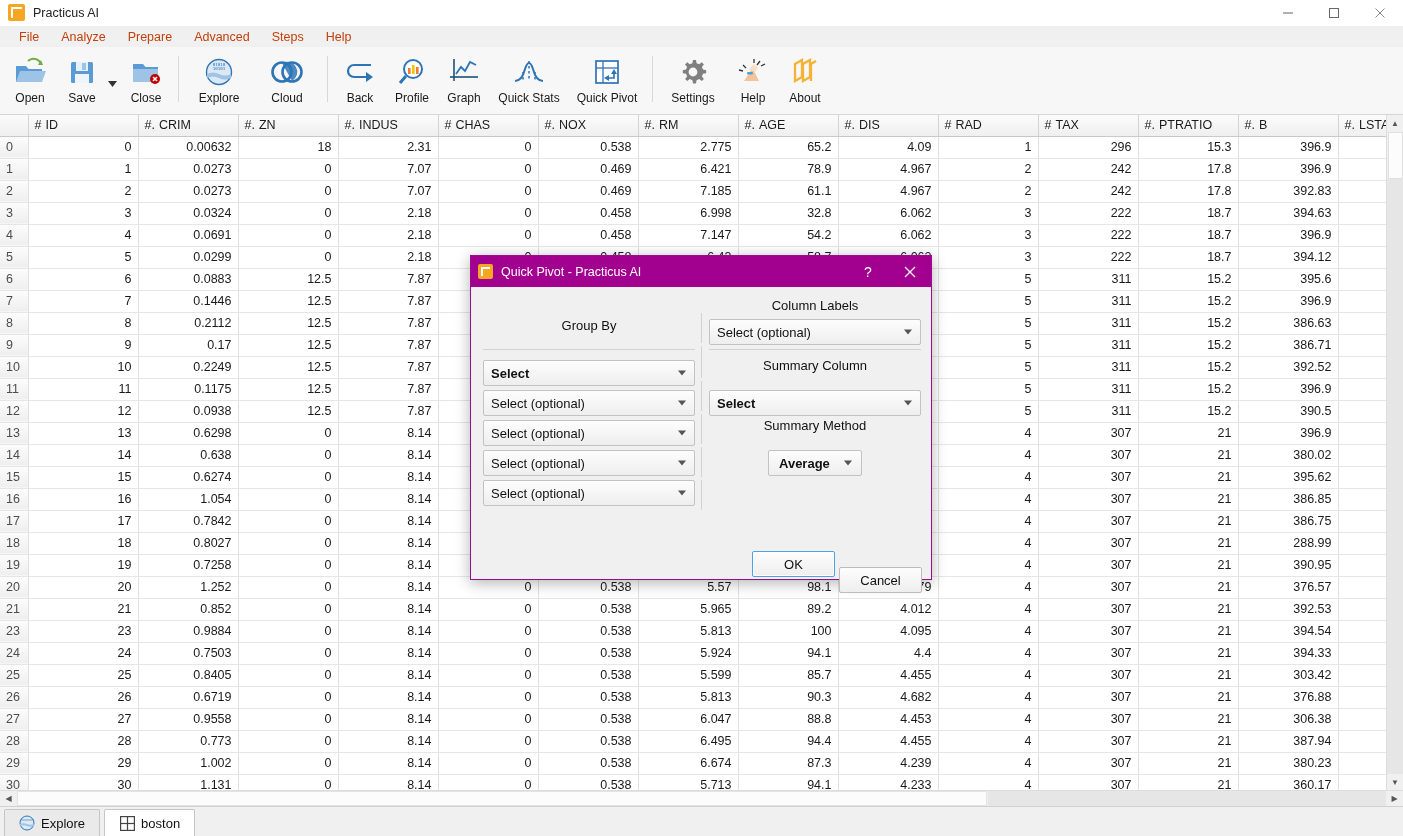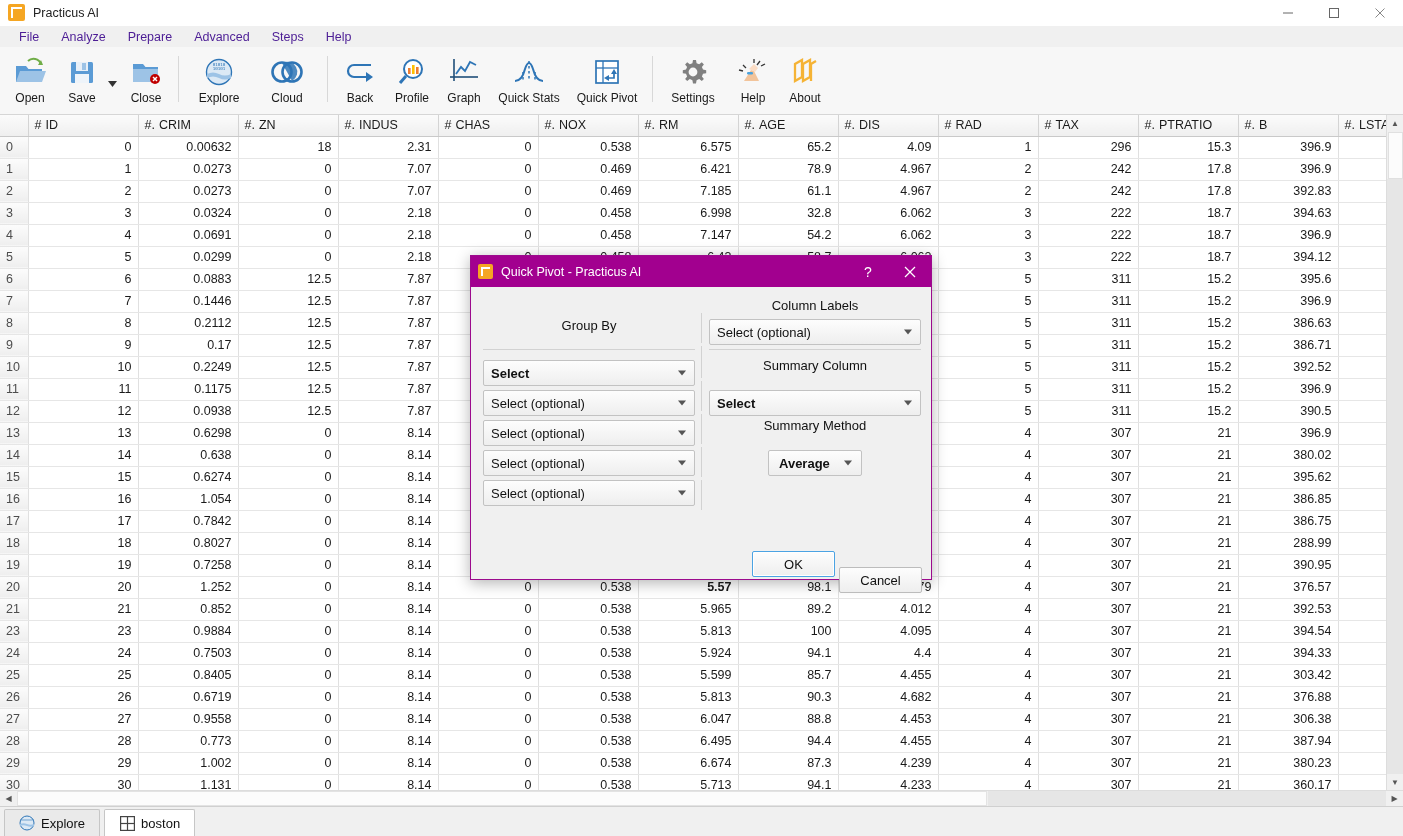--- a/index.html
+++ b/index.html
@@ -33,21 +33,21 @@
     width: 46px; height: 26px; display: flex; align-items: center; justify-content: center;
     color: #5a5a5a; font-size: 13px;
   }
 
   
   .menubar {
     height: 21px; background: #f0f0f0; display: flex; align-items: center;
     padding-left: 8px; gap: 0px;
   }
   .menu-item {
-    font-size: 12.5px; color: #4c1d95; padding: 2px 11px; text-align: center;
+    font-size: 12.5px; color: #c2410c; padding: 2px 11px; text-align: center;
   }
 
   
   .toolbar {
     height: 68px; background: #f7f7f7; border-bottom: 1px solid #d6d6d6;
     display: flex; align-items: flex-start; padding-left: 4px; padding-top: 3px;
   }
   .tb-btn {
     width: 52px; display: flex; flex-direction: column; align-items: center;
     padding-top: 5px; cursor: default;
@@ -414,21 +414,21 @@
       </thead>
       <tbody id="body">
           <tr>
             <td class="rowhdr">0</td>
             <td class="num" style="width: 110px;">0</td>
             <td class="num" style="width: 100px;">0.00632</td>
             <td class="num" style="width: 100px;">18</td>
             <td class="num" style="width: 100px;">2.31</td>
             <td class="num" style="width: 100px;">0</td>
             <td class="num" style="width: 100px;">0.538</td>
-            <td class="num" style="width: 100px;">6.575</td>
+            <td class="num" style="width: 100px;">2.775</td>
             <td class="num" style="width: 100px;">65.2</td>
             <td class="num" style="width: 100px;">4.09</td>
             <td class="num" style="width: 100px;">1</td>
             <td class="num" style="width: 100px;">296</td>
             <td class="num" style="width: 100px;">15.3</td>
             <td class="num" style="width: 100px;">396.9</td>
             <td class="num" style="width: 60px;"></td>
           </tr>
           <tr>
             <td class="rowhdr">1</td>
@@ -754,21 +754,21 @@
             <td class="num" style="width: 60px;"></td>
           </tr>
           <tr>
             <td class="rowhdr">20</td>
             <td class="num" style="width: 110px;">20</td>
             <td class="num" style="width: 100px;">1.252</td>
             <td class="num" style="width: 100px;">0</td>
             <td class="num" style="width: 100px;">8.14</td>
             <td class="num" style="width: 100px;">0</td>
             <td class="num" style="width: 100px;">0.538</td>
-            <td class="num" style="width: 100px; font-weight: bold;">5.57</td>
+            <td class="num" style="width: 100px;">5.57</td>
             <td class="num" style="width: 100px;">98.1</td>
             <td class="num" style="width: 100px;">3.7979</td>
             <td class="num" style="width: 100px;">4</td>
             <td class="num" style="width: 100px;">307</td>
             <td class="num" style="width: 100px;">21</td>
             <td class="num" style="width: 100px;">376.57</td>
             <td class="num" style="width: 60px;"></td>
           </tr>
           <tr>
             <td class="rowhdr">21</td>

